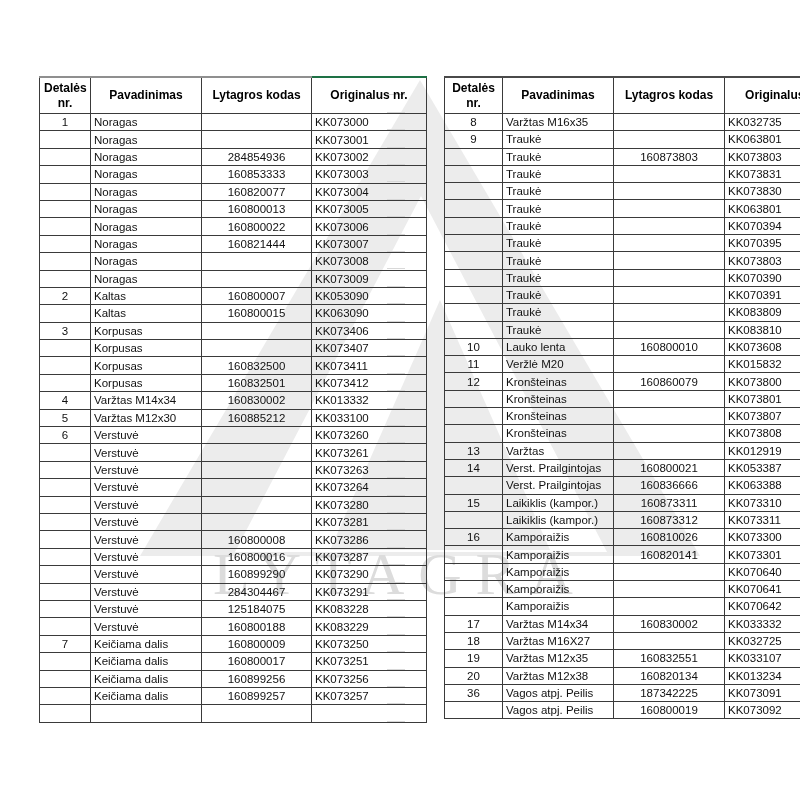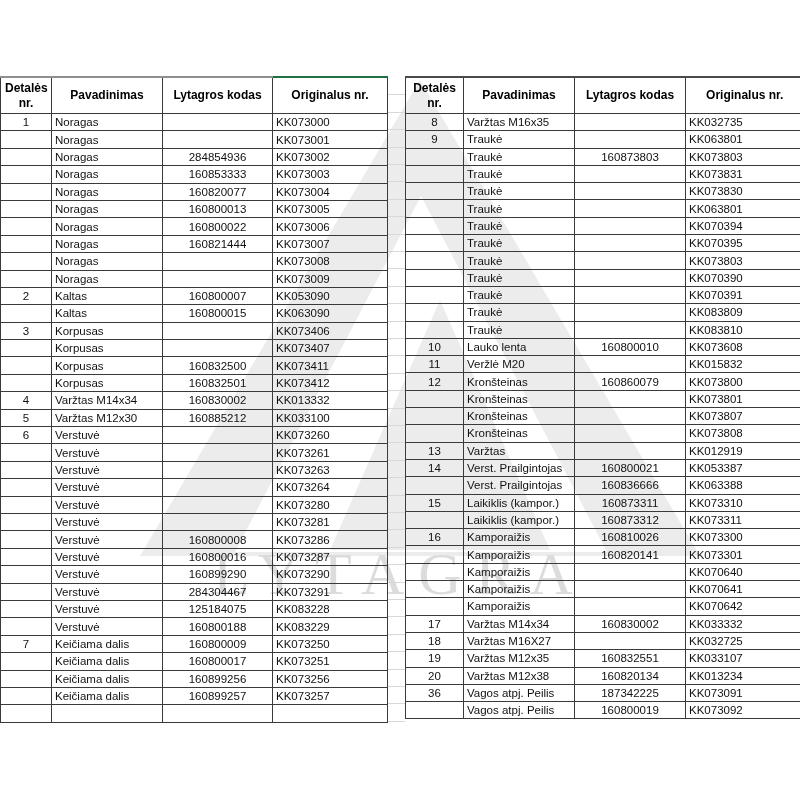--- a/index.html
+++ b/index.html
@@ -45,20 +45,21 @@
 
   
   .tbl-wrap { position: absolute; top: 76px; z-index: 2; }
   .tbl-wrap.left  { left: 0px;  width: 388px; }
   .tbl-wrap.right { left: 405px; width: 395px; overflow: hidden; }
 
   table {
     border-collapse: collapse;
     table-layout: fixed;
     background: transparent;
+    margin-left: 39px;
   }
   .tbl-left  { width: 387px; }
   .tbl-right { width: 398px; }
 
   th, td {
     border: 1px solid var(--border-dark);
     overflow: hidden;
     white-space: nowrap;
     background: transparent;
   }

